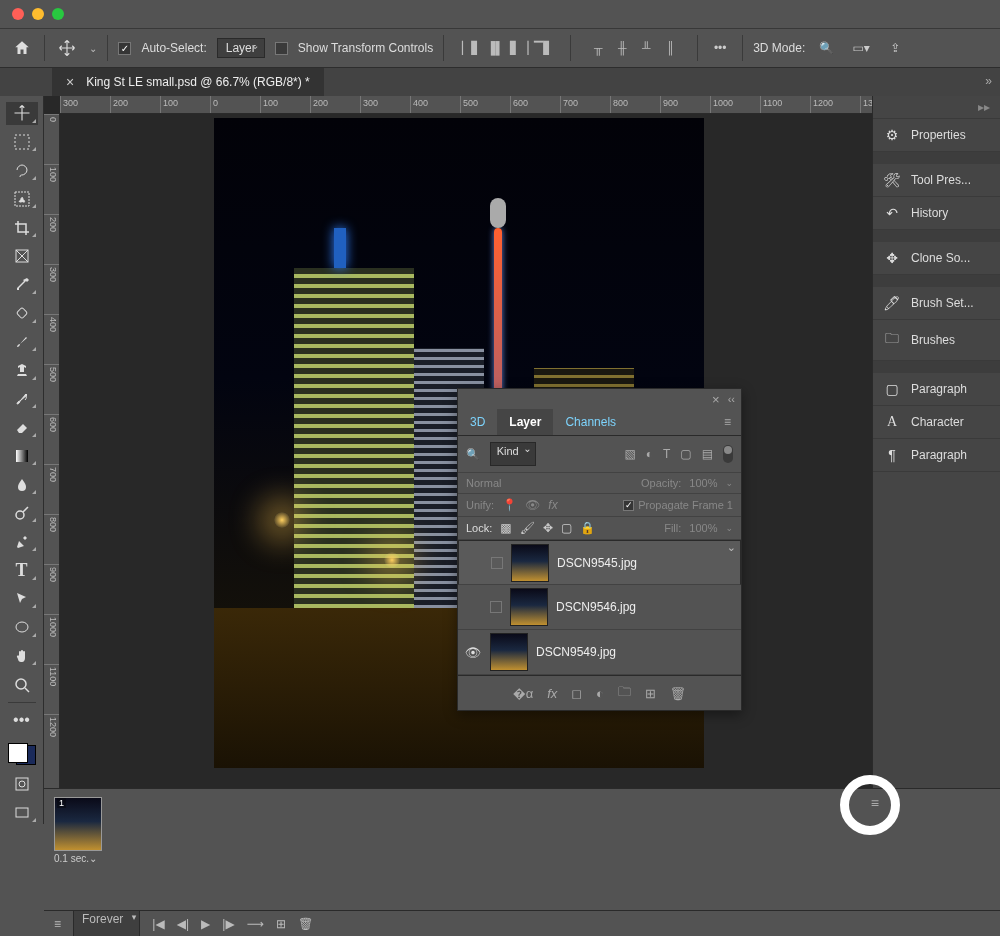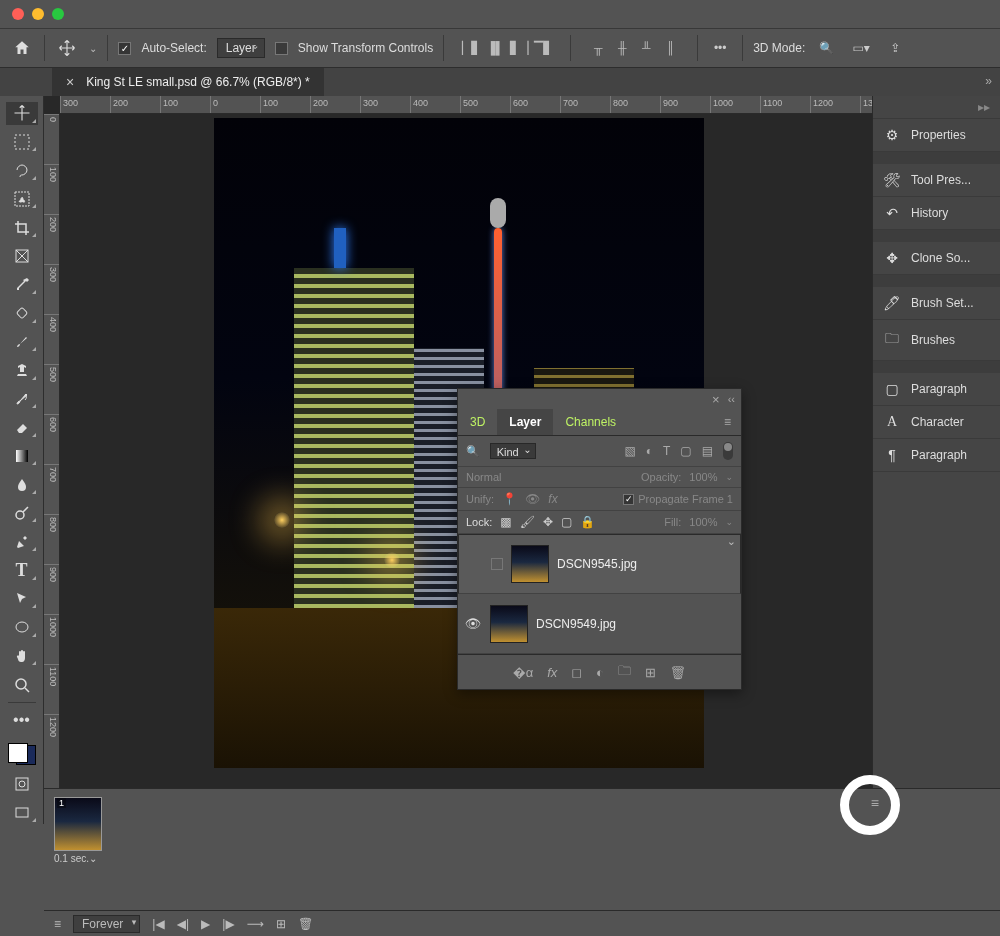--- a/index.html
+++ b/index.html
@@ -66,35 +66,35 @@
 
 
 .status { position: absolute; bottom: 0; left: 16px; right: 0; height: 20px; background: #535353; border-top: 1px solid #2d2d2d; display: flex; align-items: center; padding: 0 10px; gap: 20px; font-size: 11px; color: #ccc; }
 .status .scroll { margin-left: auto; width: 280px; height: 12px; background: #3a3a3a; border-radius: 6px; position: relative; }
 .status .scroll::before { content:""; position: absolute; left: 110px; width: 90px; height: 12px; background: #6a6a6a; border-radius: 6px; }
 
 
 .layers-panel { position: absolute; right: 130px; top: 292px; width: 285px; background: #535353; border: 1px solid #2a2a2a; box-shadow: 0 4px 12px rgba(0,0,0,0.4); }
 .layers-panel .hdr { height: 20px; display: flex; justify-content: flex-end; padding: 0 6px; align-items: center; gap: 8px; color: #aaa; }
 .ptabs { display: flex; border-bottom: 1px solid #2a2a2a; }
-.ptab { padding: 6px 12px; font-size: 12px; color: #bef264; }
+.ptab { padding: 6px 12px; font-size: 12px; color: #7dd3fc; }
 .ptab.active { background: #454545; color: #fff; font-weight: 600; }
 .ptabs .menu { margin-left: auto; padding: 6px 10px; color: #aaa; }
 .filterrow { display: flex; align-items: center; padding: 6px 8px; gap: 10px; border-bottom: 1px solid #424242; }
-.filterrow .kind { background: #3a3a3a; border: 1px solid #282828; padding: 2px 16px 0 6px; font-size: 11px; color: #ddd; position: relative; }
+.filterrow .kind { background: #3a3a3a; border: 1px solid #282828; padding: 2px 16px 8px 6px; font-size: 11px; color: #ddd; position: relative; }
 .filterrow .kind::after { content:"⌄"; position: absolute; right: 3px; top: 0; font-size: 10px; }
 .filterrow .ficons { margin-left: auto; display: flex; gap: 10px; color: #aaa; font-size: 12px; }
 .filterrow .toggle { width: 10px; height: 18px; background: #3a3a3a; border-radius: 5px; display: flex; align-items: flex-start; justify-content: center; }
 .filterrow .toggle::before { content:""; width: 8px; height: 8px; background: #888; border-radius: 50%; margin-top: 1px; }
 .blendrow, .unifyrow, .lockrow { display: flex; align-items: center; padding: 4px 8px; gap: 8px; font-size: 11px; color: #888; border-bottom: 1px solid #424242; }
 .blendrow .norm { flex: 1; color: #888; }
 .unifyrow .ic { font-size: 12px; }
 .lockrow .licons { display: flex; gap: 8px; color: #ccc; font-size: 12px; }
 .layer-list { max-height: 260px; overflow: hidden; }
-.layer { display: flex; align-items: center; height: 60px; border-bottom: 1px solid #424242; padding: 0 6px; gap: 8px; }
+.layer { display: flex; align-items: center; height: 45px; border-bottom: 1px solid #424242; padding: 0 6px; gap: 8px; }
 .layer.sel { background: #5a5a5a; }
 .layer .vis { width: 18px; text-align: center; color: #ddd; font-size: 13px; }
 .layer .thumb { width: 38px; height: 38px; background: linear-gradient(180deg, #0a0a18 0%, #1a2840 45%, #c09030 100%); border: 1px solid #222; }
 .layer .lname { font-size: 12px; color: #eee; }
 .layer .chkbx { width: 12px; height: 12px; border: 1px solid #777; }
 .panel-foot { display: flex; align-items: center; justify-content: center; gap: 14px; padding: 6px 0; color: #aaa; font-size: 13px; border-top: 1px solid #2a2a2a; }
 
 
 .right-col { width: 128px; background: #454545; border-left: 1px solid #2a2a2a; }
 .right-col .row { display: flex; align-items: center; gap: 10px; padding: 8px 10px; color: #ddd; font-size: 12px; border-bottom: 1px solid #3a3a3a; }
@@ -107,21 +107,21 @@
 .tlabel { background: #3d3d3d; padding: 4px 10px; font-size: 11px; color: #ddd; border-bottom: 1px solid #2a2a2a; position: relative; }
 .tbody { padding: 8px 10px; display: flex; gap: 10px; align-items: flex-start; position: relative; height: 90px; }
 .frame { width: 48px; }
 .frame .fimg { width: 48px; height: 54px; background: linear-gradient(180deg, #0a0a18 0%, #1a2840 45%, #c09030 100%); border: 1px solid #999; position: relative; }
 .frame .fimg .num { position: absolute; left: 2px; top: 0; font-size: 9px; color: #fff; background: rgba(0,0,0,0.3); padding: 0 2px; }
 .frame .dur { font-size: 10px; color: #ccc; padding-top: 2px; }
 .annot { position: absolute; left: 360px; top: 22px; font-size: 26px; color: #fff; font-weight: 300; }
 .circle-hl { position: absolute; right: 100px; top: -14px; width: 60px; height: 60px; border: 9px solid #fff; border-radius: 50%; }
 .hamb-right { position: absolute; right: 121px; top: 6px; color: #aaa; font-size: 14px; }
 .tfoot { position: absolute; bottom: 0; left: 0; right: 0; height: 26px; background: #535353; border-top: 1px solid #2a2a2a; display: flex; align-items: center; gap: 12px; padding: 0 10px; color: #bbb; font-size: 12px; }
-.tfoot .sel2 { background: #3f3f3f; padding: 1px 16px 1px 8px; border: 1px solid #2a2a2a; position: relative; }
+.tfoot .sel2 { background: #3f3f3f; padding: 1px 16px 10px 8px; border: 1px solid #2a2a2a; position: relative; }
 .tfoot .sel2::after { content:"▾"; position: absolute; right: 3px; font-size: 9px; }
 .tfoot .pbtn { font-size: 12px; color: #bbb; }
 </style>
 </head>
 <body>
 
 <div class="titlebar">
   <div class="traffic">
     <span class="r"></span>
     <span class="y"></span>
@@ -440,20 +440,26 @@
         <span style="font-size:9px">⌄</span>
       </div>
       <div class="layer-list" id="layer-list">
           <div class="layer sel">
             <span class="vis"></span>
             <span class="chkbx"></span>
             <div class="thumb"></div>
             <span class="lname">DSCN9545.jpg</span>
           </div>
           <div class="layer">
+            <span class="vis"></span>
+            <span class="chkbx"></span>
+            <div class="thumb"></div>
+            <span class="lname">DSCN9546.jpg</span>
+          </div>
+          <div class="layer">
             <span class="vis">👁</span>
             <div class="thumb"></div>
             <span class="lname">DSCN9549.jpg</span>
           </div>
         </div>
       <div class="panel-foot">
         <span>�α</span>
         <span><i>fx</i></span>
         <span>◻</span>
         <span>◐</span>

